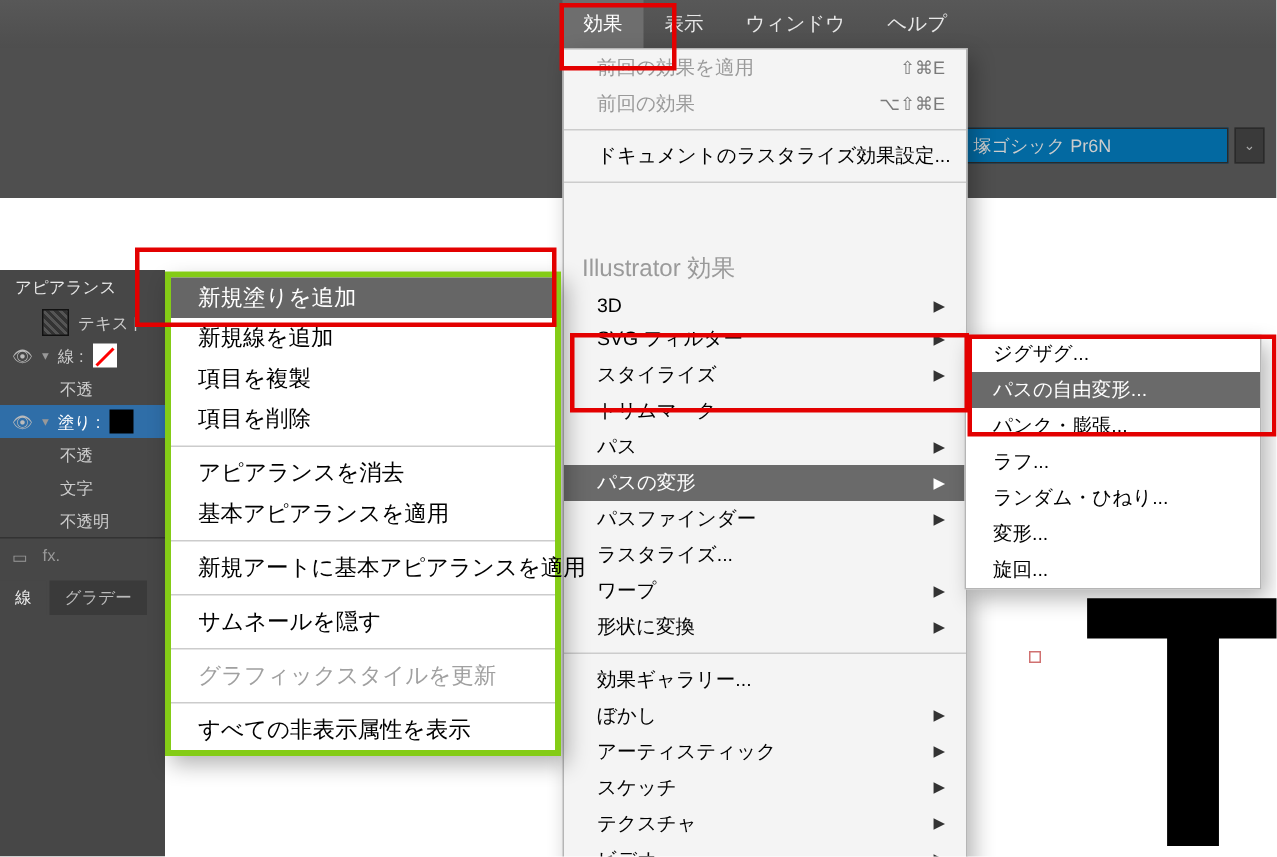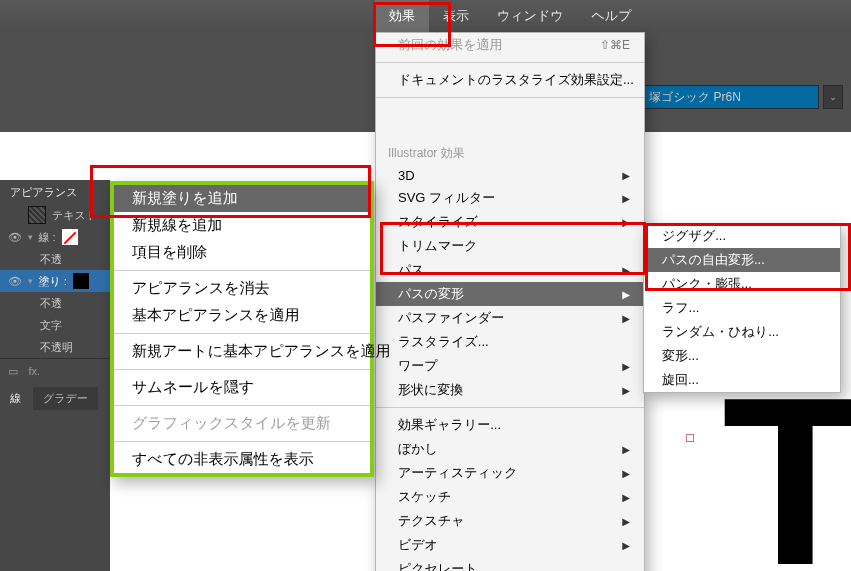--- a/index.html
+++ b/index.html
@@ -255,21 +255,21 @@
     color: #333;
   }
   .effectmenu .sep {
     height: 1px;
     background: #ccc;
     margin: 5px 0;
   }
   .effectmenu .section-label {
     padding: 3px 12px;
     color: #9a9a9a;
-    font-size: 12px;
+    font-size: 16px;
     margin-top: 44px;
   }
   .effectmenu .row.highlight {
     background: #6a6a6a;
     color: #fff;
   }
 
   
   .submenu {
     position: absolute;
@@ -368,38 +368,43 @@
 </div>
 
 <div class="canvas">
   <div class="bigtext">TO</div>
 </div>
 <div class="anchor"></div>
 
 <div class="ctxmenu" style="top:181px; left:110px; width:256px;">
   <div class="item highlight">新規塗りを追加</div>
   <div class="item">新規線を追加</div>
+  <div class="item">項目を複製</div>
   <div class="item">項目を削除</div>
   <div class="sep"></div>
   <div class="item">アピアランスを消去</div>
   <div class="item">基本アピアランスを適用</div>
   <div class="sep"></div>
   <div class="item">新規アートに基本アピアランスを適用</div>
   <div class="sep"></div>
   <div class="item">サムネールを隠す</div>
   <div class="sep"></div>
   <div class="item disabled">グラフィックスタイルを更新</div>
   <div class="sep"></div>
   <div class="item">すべての非表示属性を表示</div>
 </div>
 
 <div class="effectmenu">
   <div class="row disabled">
     <span>前回の効果を適用</span>
     <span class="shortcut">⇧⌘E</span>
+  </div>
+  <div class="row disabled">
+    <span>前回の効果</span>
+    <span class="shortcut">⌥⇧⌘E</span>
   </div>
   <div class="sep"></div>
   <div class="row">
     <span>ドキュメントのラスタライズ効果設定...</span>
   </div>
   <div class="sep"></div>
 
   <div class="section-label">Illustrator 効果</div>
   <div class="row">
       <span>3D</span>

